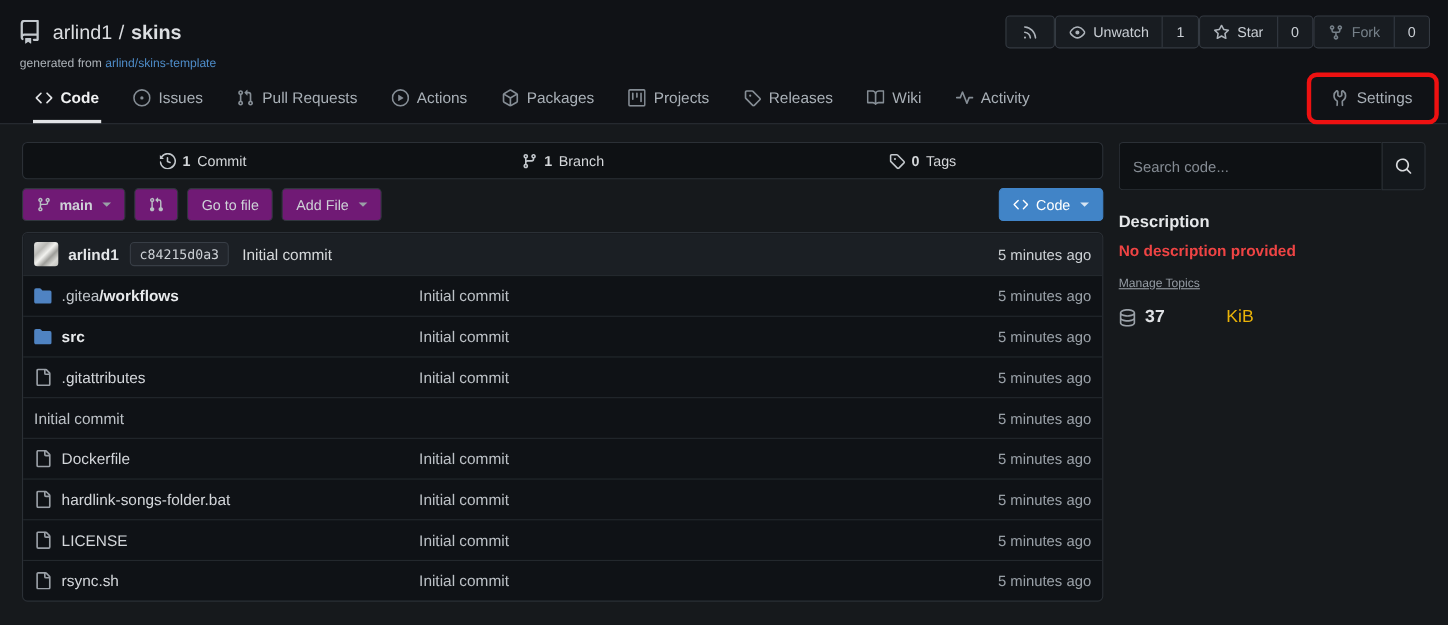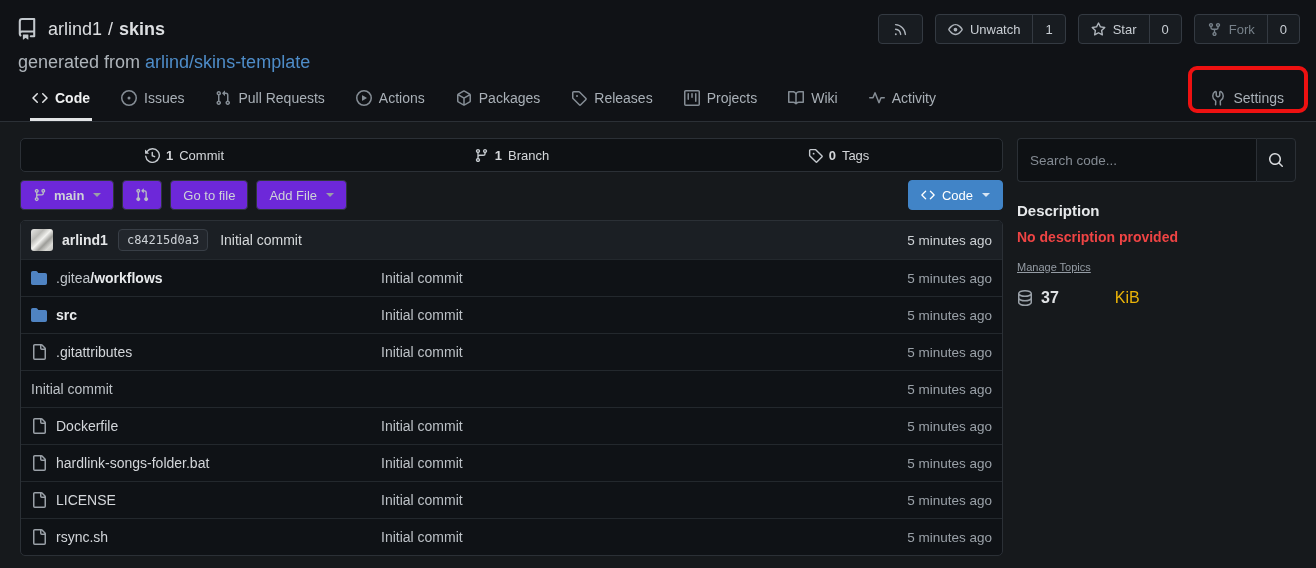--- a/index.html
+++ b/index.html
@@ -14,34 +14,34 @@
   .ic { width:16px; height:16px; fill:currentColor; flex:none; }
 
   
   .header { background:#101216; padding-top:12px; }
   .title-row { display:flex; align-items:center; padding:0 16px; height:34px; }
   .repo-icon { color:#c3c8cd; margin-right:10px; }
   .repo-icon svg { width:22px; height:22px; }
   .repo-title { font-size:18px; color:#dcdee1; display:flex; gap:6px; align-items:baseline; }
   .repo-title .owner { font-weight:400; }
   .repo-title .name { font-weight:700; }
-  .header-actions { margin-left:auto; display:flex; gap:12px; }
+  .header-actions { margin-left:auto; display:flex; gap:0; }
   .hbtn {
     display:flex; align-items:center; height:30px;
     background:#181c21; border:1px solid #343a42; border-radius:4px;
     font-size:13px; color:#c9ced4; cursor:pointer;
   }
   .hbtn .seg { padding:0 12px; display:flex; gap:7px; align-items:center; height:100%; }
   .hbtn .count { border-left:1px solid #343a42; padding:0 12px; height:100%; display:flex; align-items:center; }
   .hbtn.icon-only .seg { padding:0 14px; }
   .hbtn .ic { width:15px; height:15px; color:#adb3ba; }
   .hbtn.dimmed .seg { color:#768089; }
   .hbtn.dimmed .ic { color:#768089; }
 
-  .genfrom-row { padding:6px 16px 2px 18px; font-size:18px; color:#aeb4ba; }
+  .genfrom-row { padding:6px 16px 2px 18px; font-size:11px; color:#aeb4ba; }
   .genfrom-row a { color:#4e8cc8; text-decoration:none; }
 
   
   .tabbar {
     display:flex; align-items:stretch; gap:27px;
     padding:6px 30px 0 30px;
     border-bottom:1px solid #2b3036;
   }
   .tab {
     display:flex; align-items:center; gap:7px;
@@ -69,21 +69,21 @@
     background:#0e1114; align-items:center; font-size:13px; color:#d4d7da;
   }
   .stat-cell { flex:1; display:flex; justify-content:center; align-items:center; gap:6px; cursor:pointer; }
   .stat-cell .ic { width:15px; height:15px; color:#c3c8cd; }
   .stat-cell b { font-weight:700; }
 
   
   .toolbar { display:flex; gap:8px; margin-top:8px; align-items:center; }
   .tbtn {
     display:flex; align-items:center; gap:7px; height:30px; padding:0 12px;
-    background:#6d28d9; border:1px solid #30363d; border-radius:4px;
+    background:#701a75; border:1px solid #30363d; border-radius:4px;
     font-size:13px; color:#ced2d7; cursor:pointer;
   }
   .tbtn .ic { width:14px; height:14px; color:#b9bec4; }
   .tbtn.branch b { font-weight:700; }
   .caret { width:0; height:0; border-left:4px solid transparent; border-right:4px solid transparent; border-top:4px solid #9aa0a7; margin-left:2px; }
   .tbtn.primary {
     margin-left:auto; background:#4184c7; border-color:#4184c7; color:#fff; font-size:13px;
   }
   .tbtn.primary .ic { color:#fff; }
   .tbtn.primary .caret { border-top-color:#d7e5f3; }
@@ -293,29 +293,29 @@
       <span>Actions</span>
     </div>
     <div class="tab">
       <svg class="ic">
           <use href="#i-package"></use>
         </svg>
       <span>Packages</span>
     </div>
     <div class="tab">
       <svg class="ic">
+          <use href="#i-project"></use>
+        </svg>
+      <span>Projects</span>
+    </div>
+    <div class="tab">
+      <svg class="ic">
           <use href="#i-tag"></use>
         </svg>
       <span>Releases</span>
-    </div>
-    <div class="tab">
-      <svg class="ic">
-          <use href="#i-project"></use>
-        </svg>
-      <span>Projects</span>
     </div>
     <div class="tab">
       <svg class="ic">
           <use href="#i-book"></use>
         </svg>
       <span>Wiki</span>
     </div>
     <div class="tab">
       <svg class="ic">
           <use href="#i-pulse"></use>

